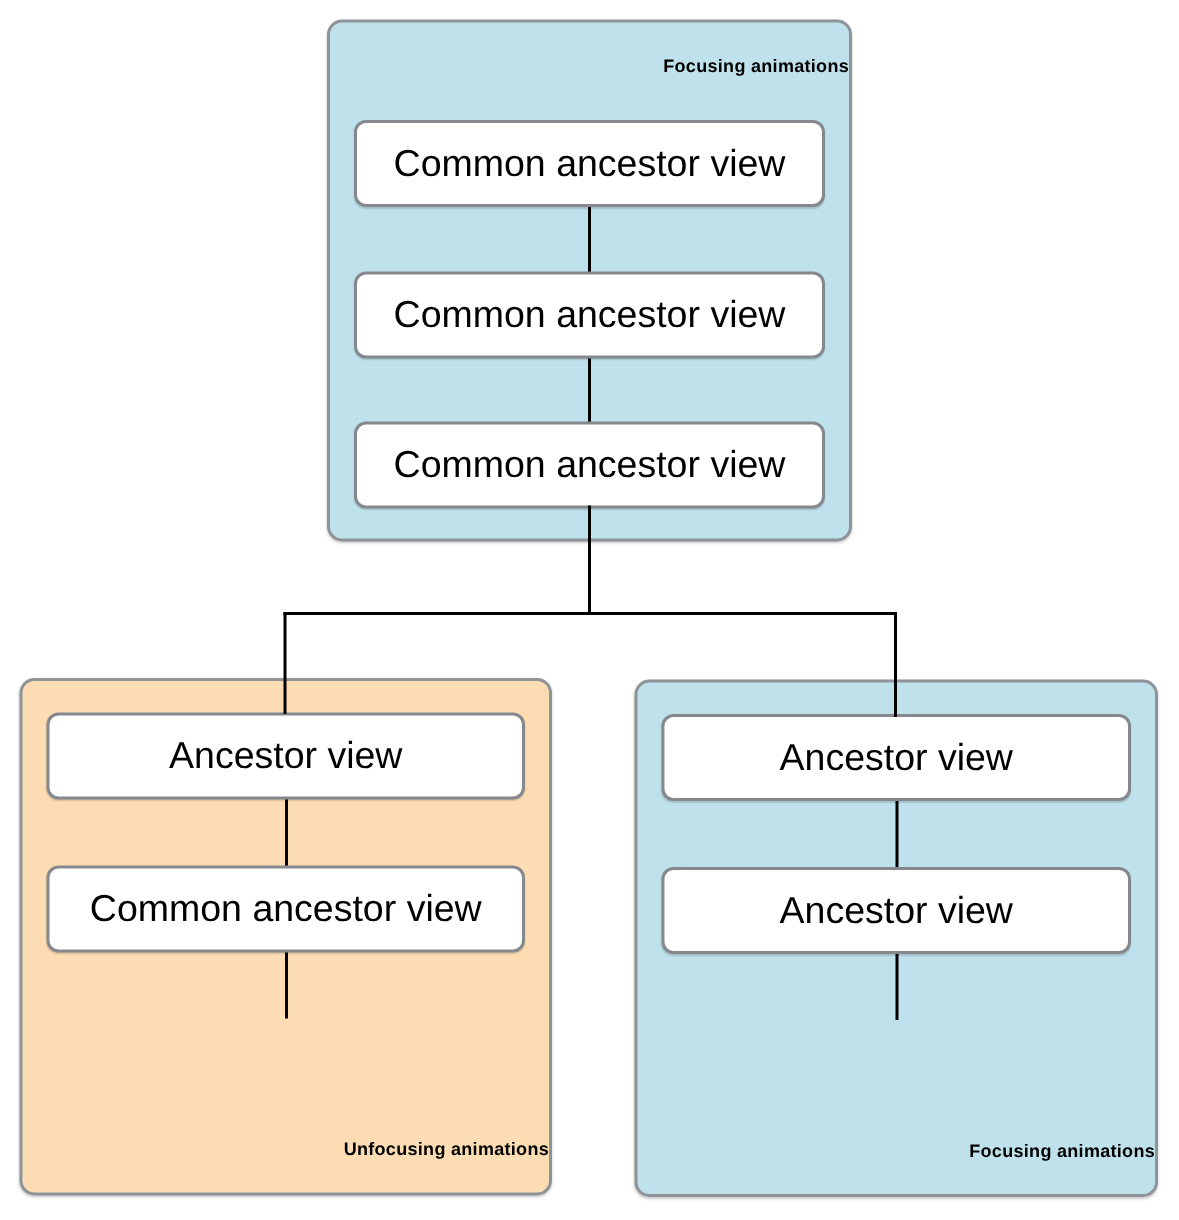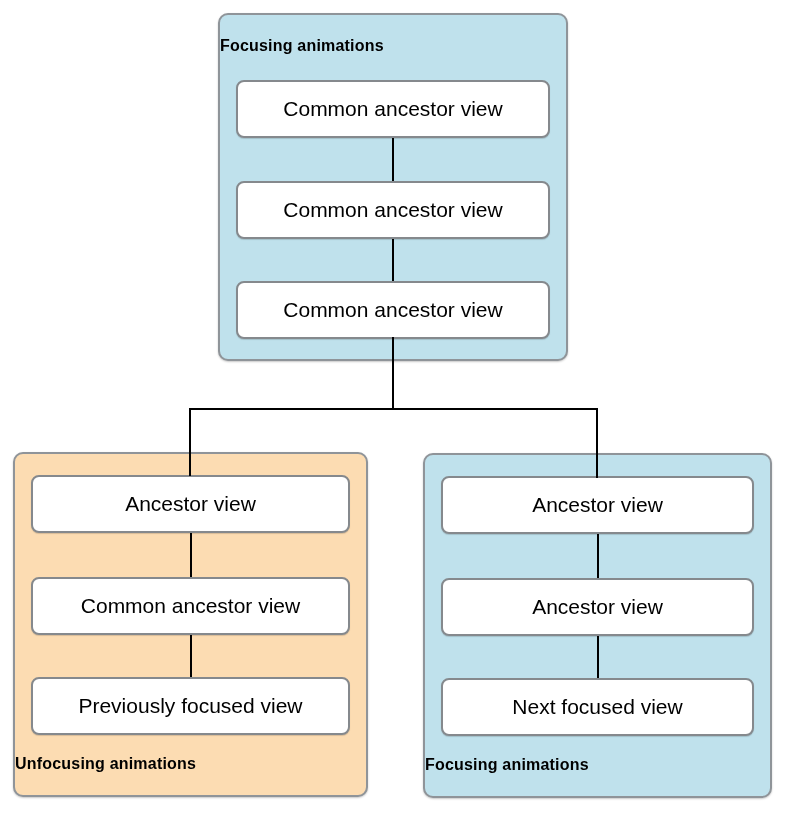--- a/index.html
+++ b/index.html
@@ -27,40 +27,40 @@
   .panel.blue   { background: #bfe1ec; }
   .panel.orange { background: #fcdcb2; }
 
   #panel-top   { left: 218px; top: 13px;  width: 350px; height: 348px; }
   #panel-left  { left: 13px;  top: 452px; width: 355px; height: 345px; }
   #panel-right { left: 423px; top: 453px; width: 349px; height: 345px; }
 
   .panel-title {
     position: absolute;
     left: 0; right: 0;
-    text-align: left;
+    text-align: right;
     font-weight: bold;
-    font-size: 16px;
+    font-size: 12px;
     letter-spacing: 0.2px;
   }
   .title-top    { top: 22px; }
   .title-bottom { bottom: 22px; margin-top: 16px; }
 
   .node {
     position: absolute;
     left: 16px; right: 16px;
     height: 58px;
     background: #ffffff;
     border: 2px solid #85898d;
     border-radius: 8px;
     box-sizing: border-box;
     display: flex;
     align-items: center;
     justify-content: center;
-    font-size: 21px;
+    font-size: 25px;
     z-index: 2;
     box-shadow: 0 1px 1px rgba(0,0,0,0.15);
   }
   
   .layout-top .n1 { top: 65px;  }
   .layout-top .n2 { top: 166px; }
   .layout-top .n3 { top: 266px; }
   .layout-top .s1 { top: 121px; height: 47px; }
   .layout-top .s2 { top: 222px; height: 46px; }
   
@@ -104,26 +104,24 @@
   <div class="tree-line" id="tree-stem"></div>
   <div class="tree-line" id="tree-bar"></div>
   <div class="tree-line" id="tree-drop-left"></div>
   <div class="tree-line" id="tree-drop-right"></div>
 
   <section class="panel orange layout-bottom" id="panel-left">
     <div class="node n1">Ancestor view</div>
     <div class="vline s1"></div>
     <div class="node n2">Common ancestor view</div>
     <div class="vline s2"></div>
-    <div class="node n3">Previously focused view</div>
     <div class="panel-title title-bottom">Unfocusing animations</div>
   </section>
 
   <section class="panel blue layout-bottom" id="panel-right">
     <div class="node n1">Ancestor view</div>
     <div class="vline s1"></div>
     <div class="node n2">Ancestor view</div>
     <div class="vline s2"></div>
-    <div class="node n3">Next focused view</div>
     <div class="panel-title title-bottom">Focusing animations</div>
   </section>
 
 </div>
 
 </body></html>

